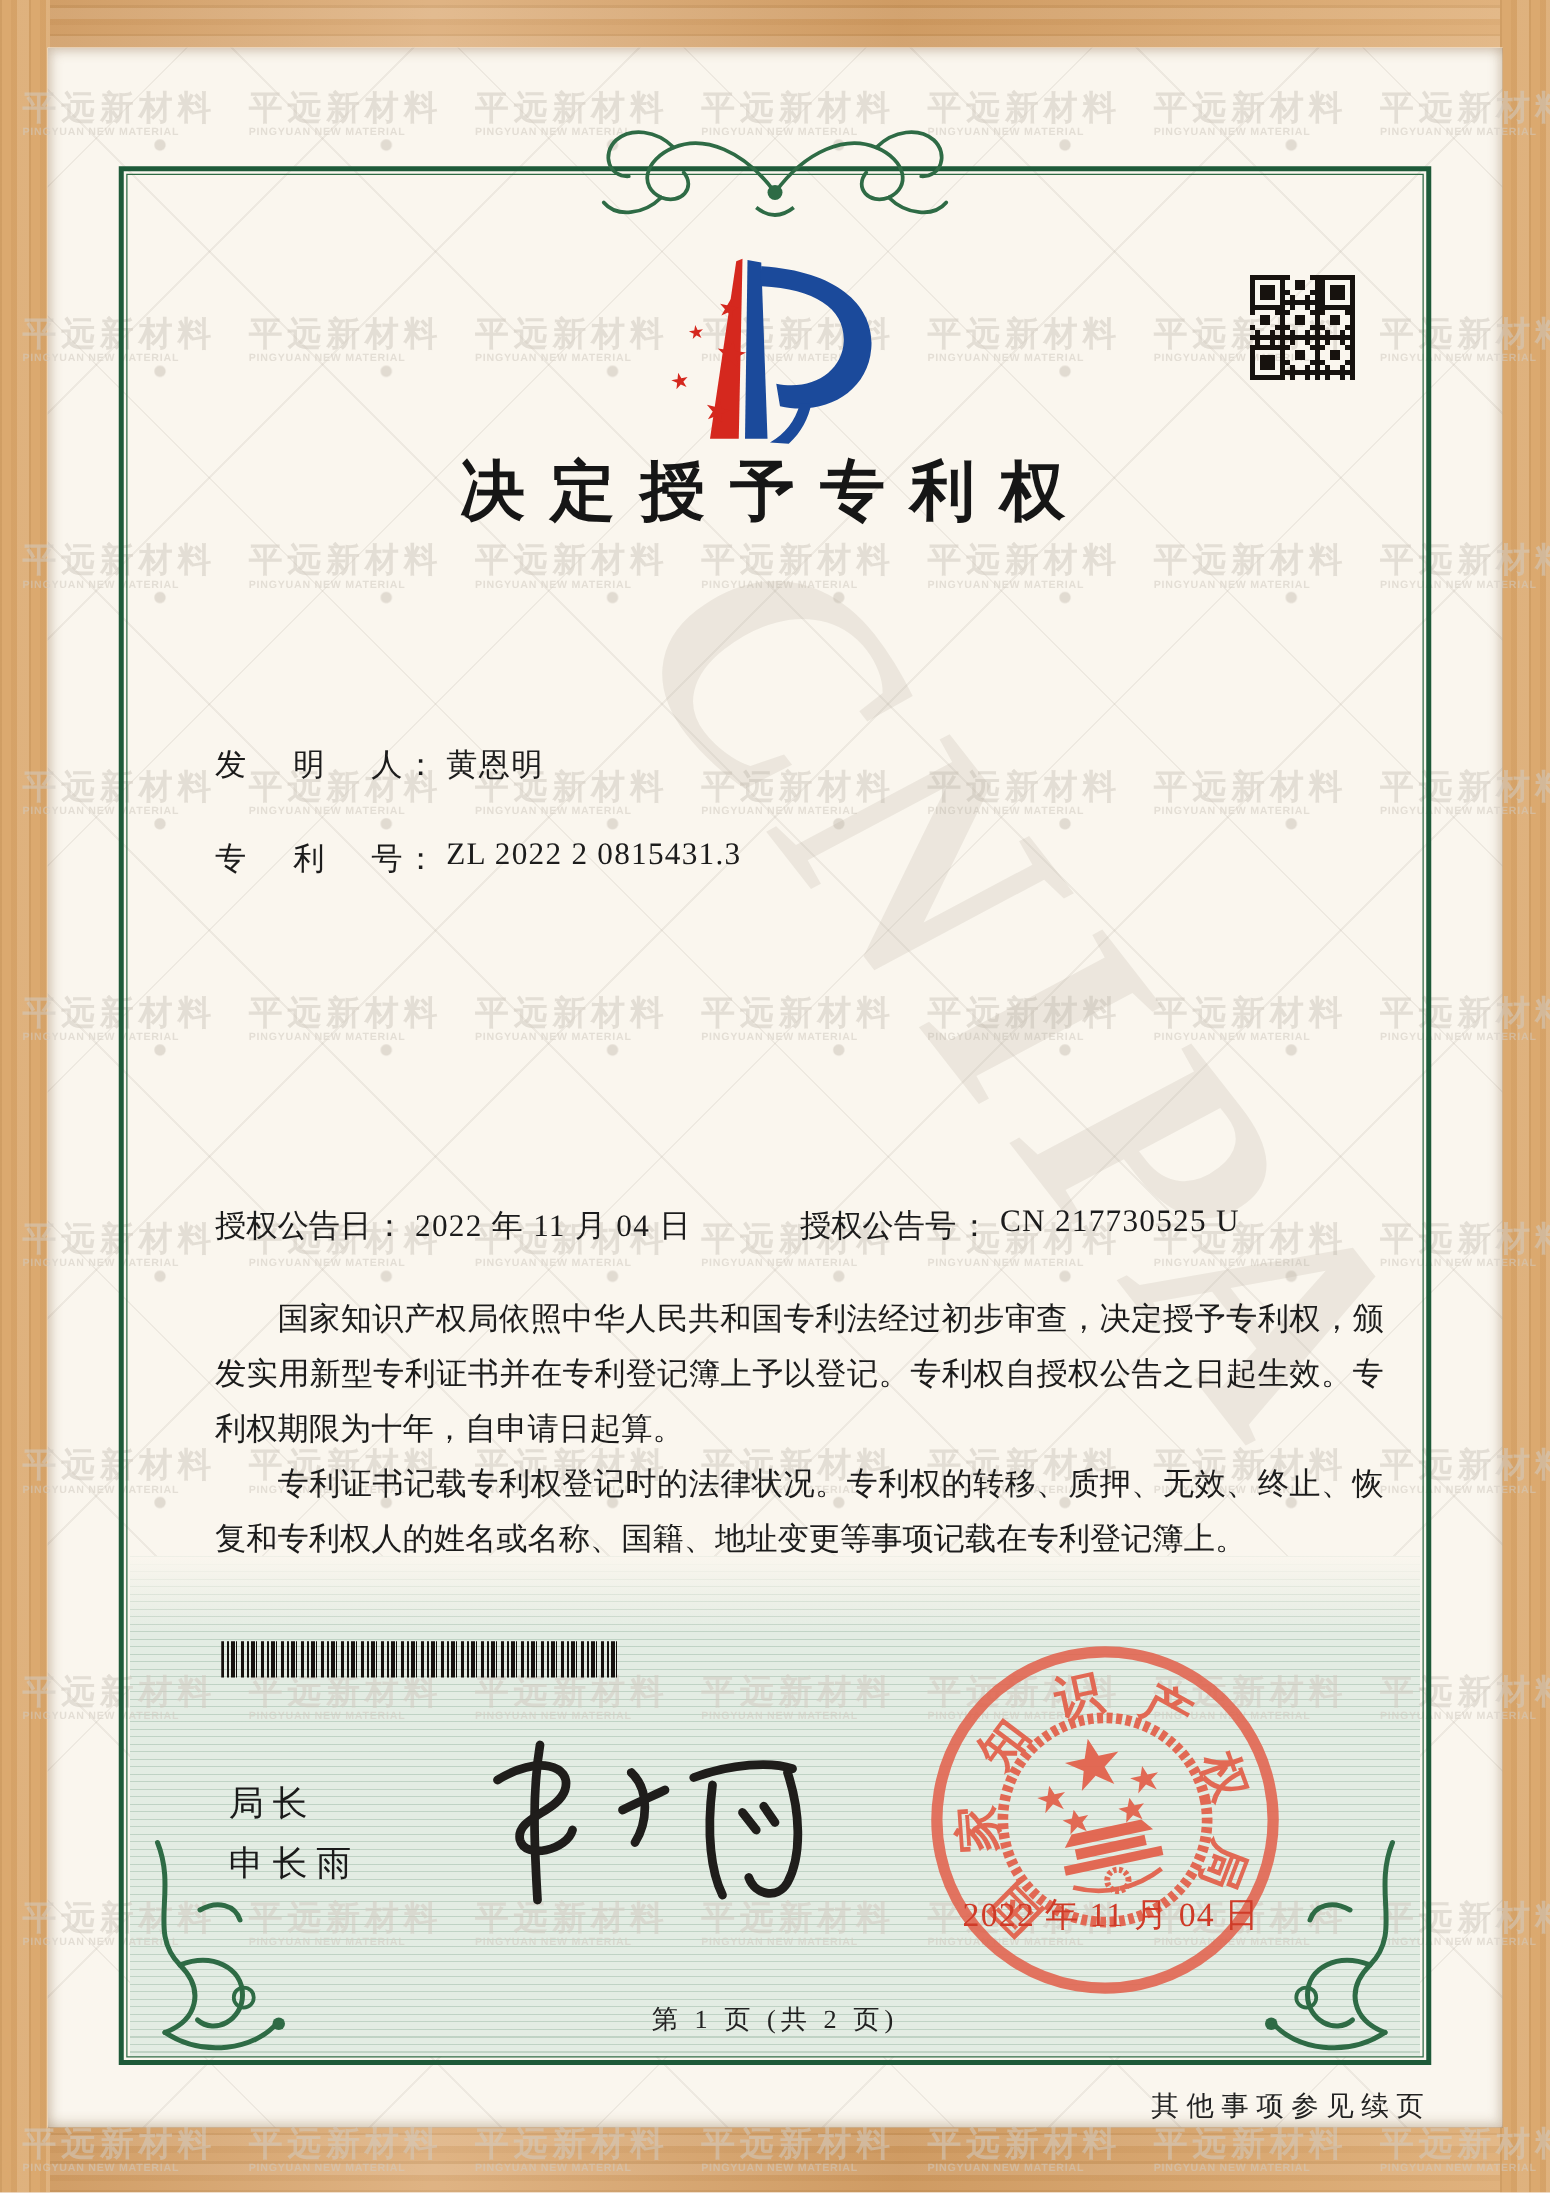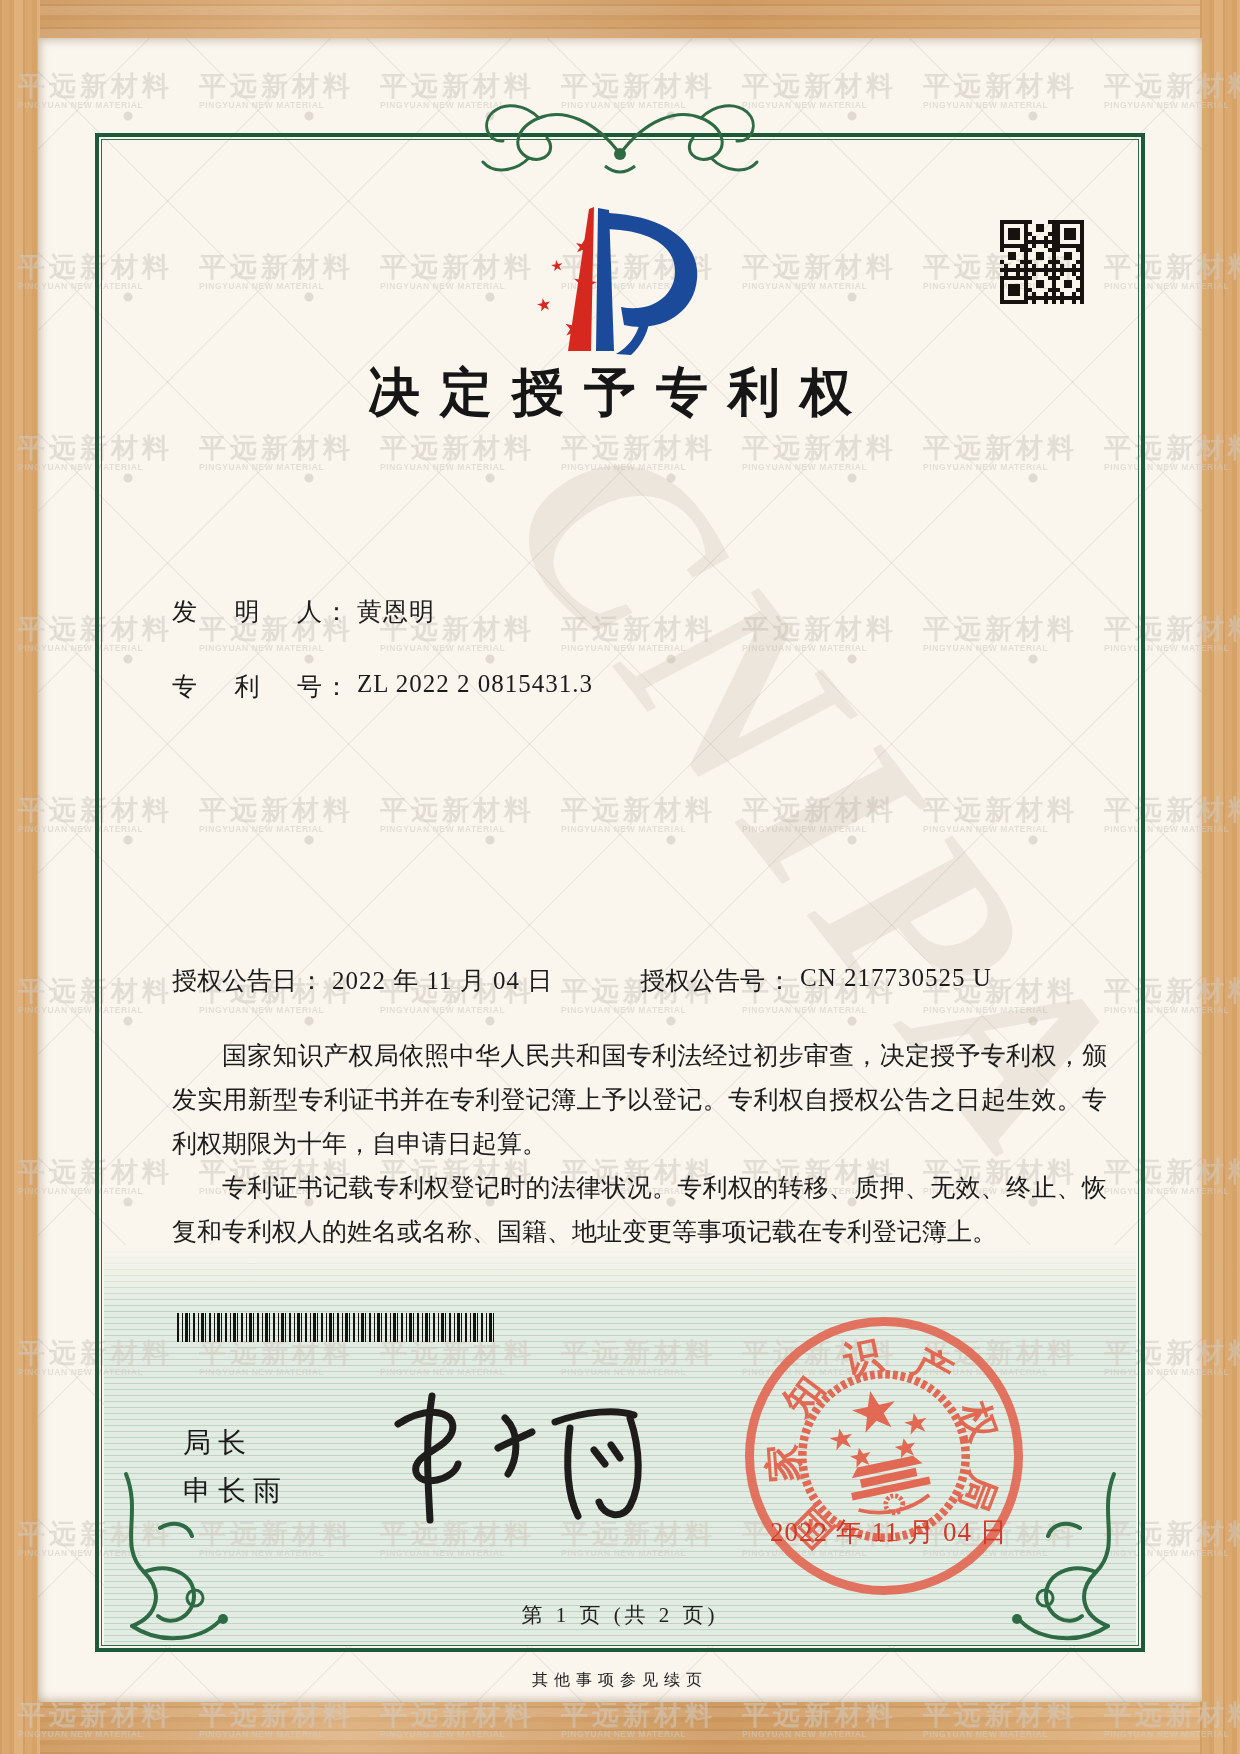--- a/index.html
+++ b/index.html
@@ -72,22 +72,22 @@
   .ringch:nth-child(3){transform:rotate(-41deg) translateY(-101px);}
   .ringch:nth-child(4){transform:rotate(0deg) translateY(-101px);}
   .ringch:nth-child(5){transform:rotate(41deg) translateY(-101px);}
   .ringch:nth-child(6){transform:rotate(82deg) translateY(-101px);}
   .ringch:nth-child(7){transform:rotate(123deg) translateY(-101px);}
   .emblem{position:absolute;left:50%;top:50%;transform:translate(-50%,-50%);}
   .sealdate{position:absolute;left:770px;top:1514px;width:260px;font-size:27px;color:#cf3b28;
      letter-spacing:1px;white-space:nowrap;}
   .pagenum{position:absolute;left:95px;width:1050px;top:1601px;text-align:center;
      font-size:21px;color:#222;letter-spacing:4px;}
-  .footnote{position:absolute;left:95px;width:1050px;top:1670px;text-align:center;
-     font-size:16px;color:#222;letter-spacing:6px;}
+  .footnote{position:absolute;left:95px;width:1050px;top:1670px;text-align:right;
+     font-size:22px;color:#222;letter-spacing:6px;}
   .qr{position:absolute;left:1000px;top:220px;display:grid;
      grid-template-rows:repeat(21,4px);grid-template-columns:repeat(21,4px);}
   .qr div{background:#17120e;}
   .logo{position:absolute;left:488px;top:203px;}
 </style>
 </head>
 <body>
 
 <div class="page">
   <div class="wood-side wood-left"></div>

